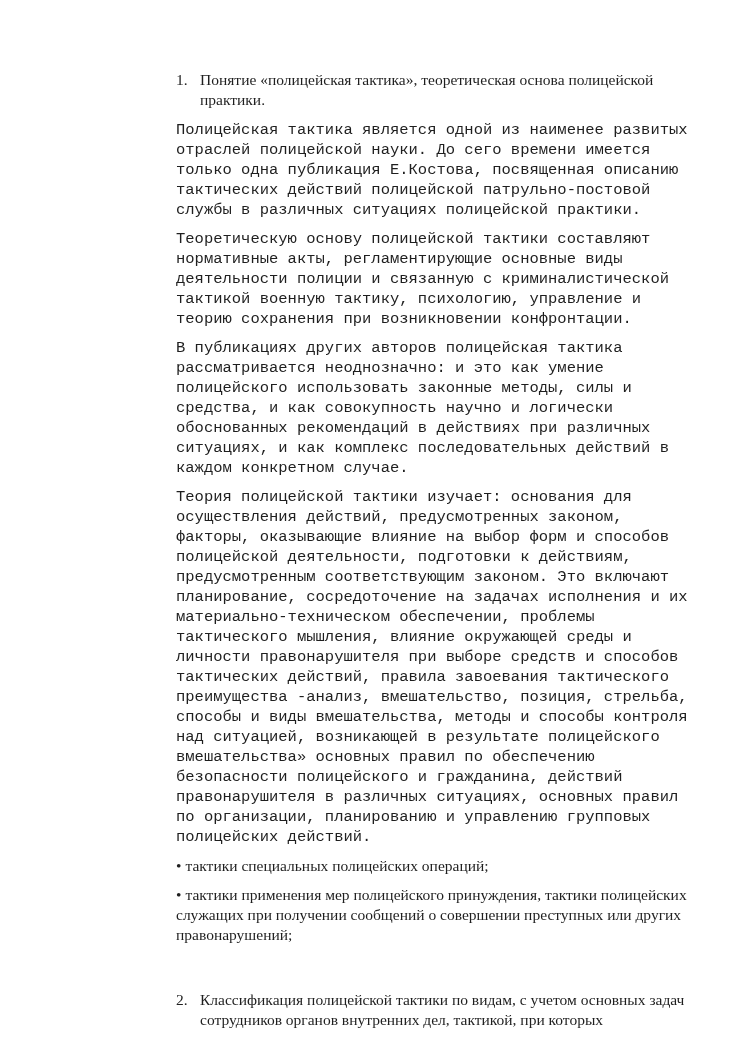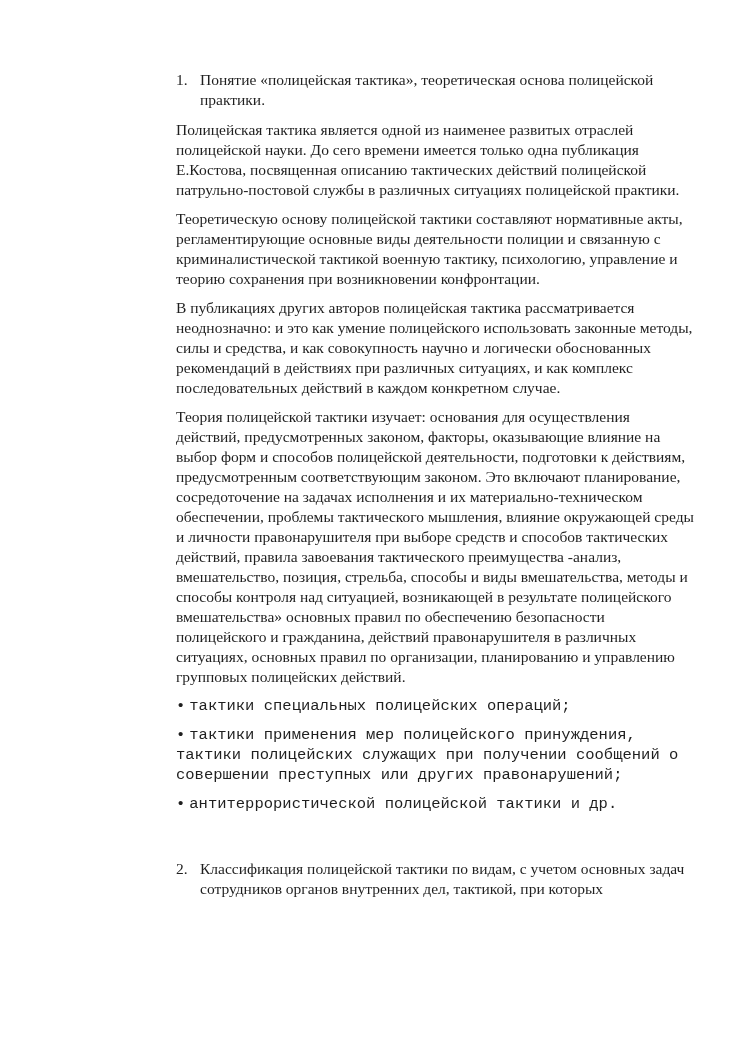--- a/index.html
+++ b/index.html
@@ -31,24 +31,24 @@
     margin: 0 0 10px 0;
   }
   .numbered-item .num {
     flex: 0 0 24px;
   }
   .numbered-item .num-text {
     flex: 1 1 auto;
   }
   .para {
     margin: 0 0 9px 0;
+    font-family: Liberation Mono, monospace;
   }
   .bullet-item {
     margin: 0 0 9px 0;
-    font-family: Liberation Mono, monospace;
   }
   .bullet-item .bullet {
     margin-right: 4px;
   }
   .spacer-before-item2 {
     height: 36px;
   }
 </style>
 </head>
 <body>
@@ -69,21 +69,20 @@
 
     <p class="para">Теория полицейской тактики изучает: основания для осуществления действий, предусмотренных законом, факторы, оказывающие влияние на выбор форм и способов полицейской деятельности, подготовки к действиям, предусмотренным соответствующим законом. Это включают планирование, сосредоточение на задачах исполнения и их материально-техническом обеспечении, проблемы тактического мышления, влияние окружающей среды и личности правонарушителя при выборе средств и способов тактических действий, правила завоевания тактического преимущества -анализ, вмешательство, позиция, стрельба, способы и виды вмешательства, методы и способы контроля над ситуацией, возникающей в результате полицейского вмешательства» основных правил по обеспечению безопасности полицейского и гражданина, действий правонарушителя в различных ситуациях, основных правил по организации, планированию и управлению групповых полицейских действий.</p>
 
 
     <p class="bullet-item"><span class="bullet">•</span><span>тактики специальных полицейских операций;</span></p>
 
     <p class="bullet-item"><span class="bullet">•</span><span>тактики применения мер полицейского принуждения, тактики полицейских служащих при получении сообщений о совершении преступных или других правонарушений;</span></p>
 
 
 
-    <p class="bullet-item"><span class="bullet">•</span><span>антитеррористической полицейской тактики и др.</span></p>
 
     <div class="spacer-before-item2"></div>
 
     <div class="numbered-item">
       <span class="num">2.</span>
       <span class="num-text">Классификация полицейской тактики по видам, с учетом основных задач сотрудников органов внутренних дел, тактикой, при которых</span>
     </div>
 
   </div>
 </div>

